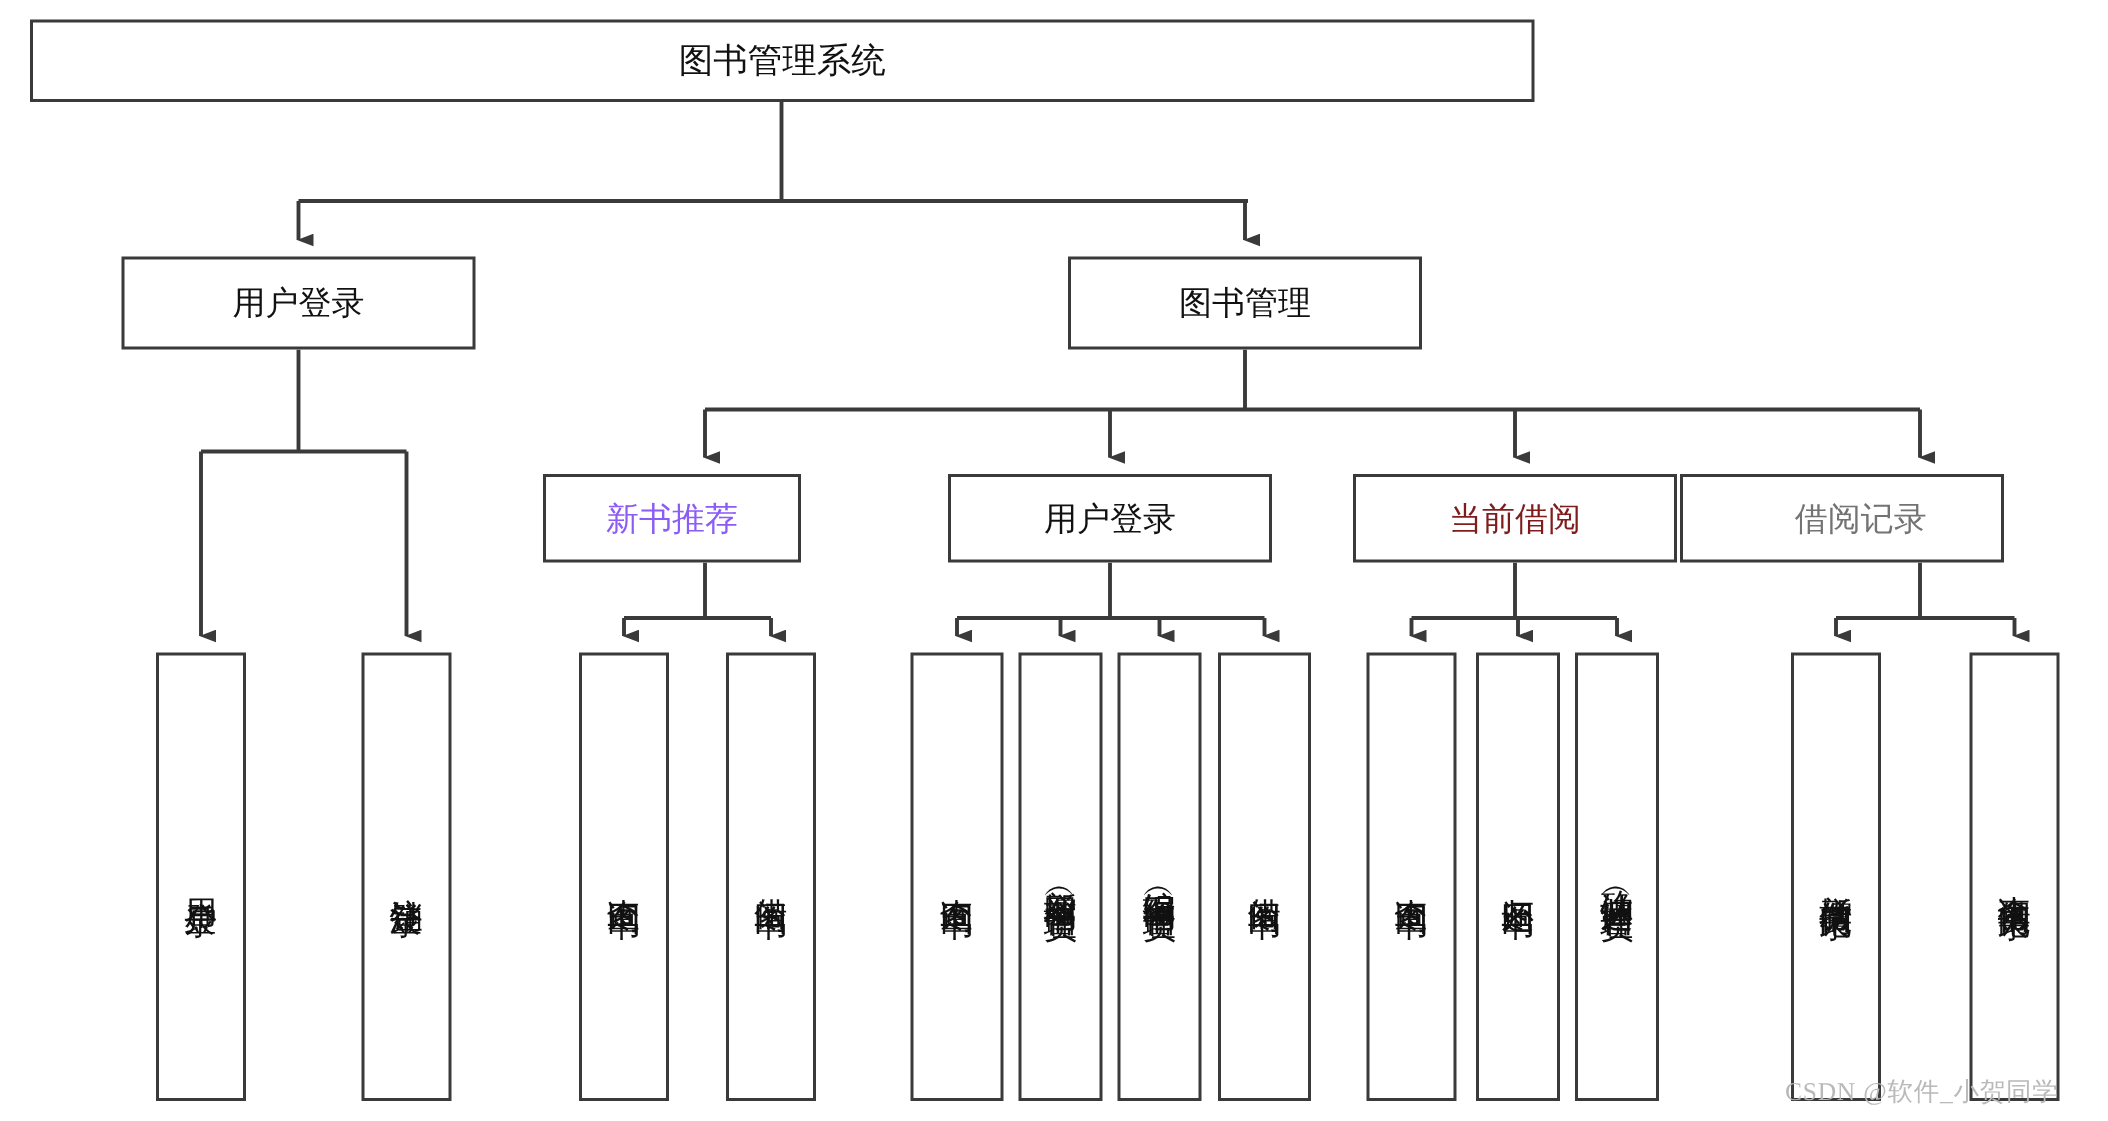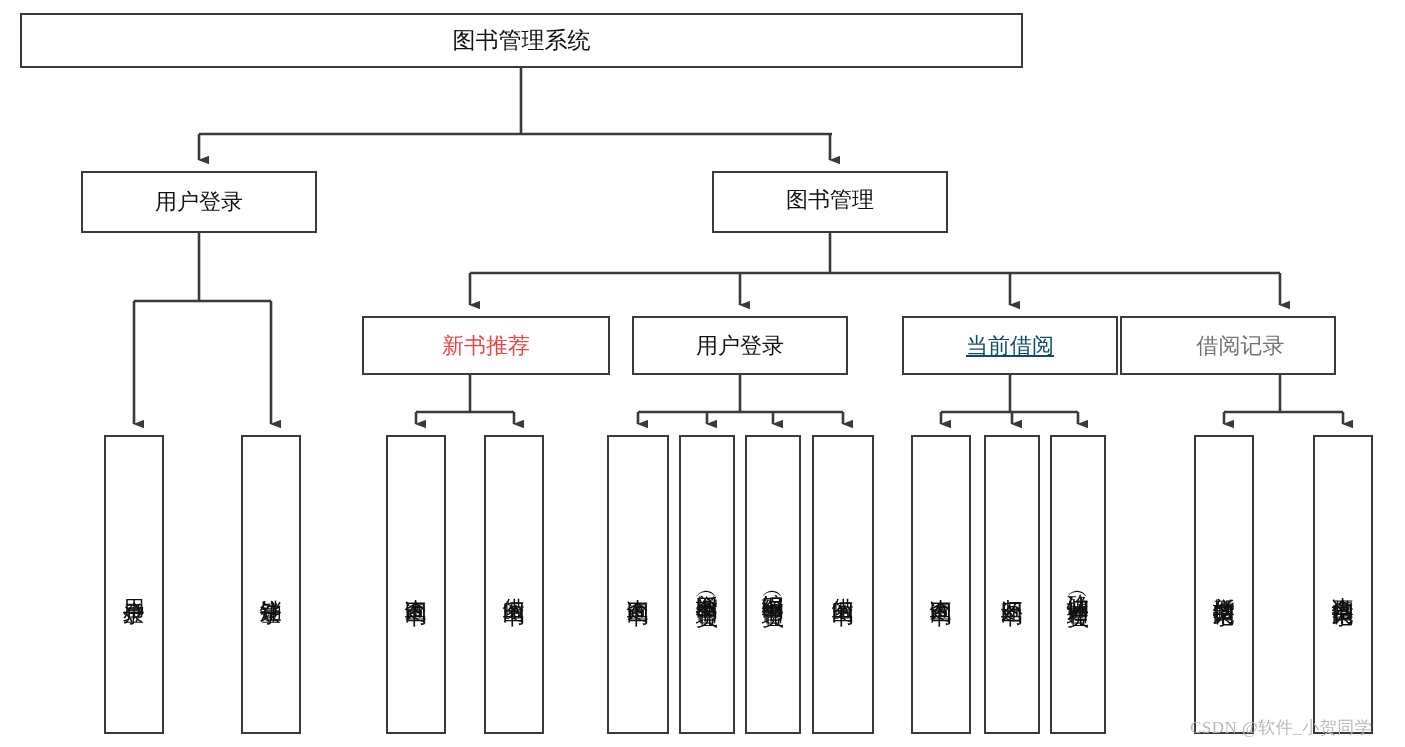--- a/index.html
+++ b/index.html
@@ -115,31 +115,31 @@
     </g>
   </svg>
 
   <div class="node root" style="left: 20px; top: 13px; width: 1003px; height: 55px; border-color: rgb(58, 58, 58); color: rgb(17, 17, 17); background: rgb(255, 255, 255);">
     <span>图书管理系统</span>
   </div>
 
   <div class="node lvl2" style="left: 81px; top: 171px; width: 236px; height: 62px; border-color: rgb(58, 58, 58); color: rgb(17, 17, 17); background: rgb(255, 255, 255);">
     <span>用户登录</span>
   </div>
-  <div class="node lvl2" style="left: 712px; top: 171px; width: 236px; height: 62px; border-color: rgb(58, 58, 58); color: rgb(17, 17, 17); background: rgb(255, 255, 255); font-family: Liberation Mono, monospace;">
+  <div class="node lvl2" style="left: 712px; top: 171px; width: 236px; height: 62px; border-color: rgb(58, 58, 58); color: rgb(17, 17, 17); background: rgb(255, 255, 255);">
     <span>图书管理</span>
   </div>
 
-  <div class="node lvl3" style="left: 362px; top: 316px; width: 248px; height: 59px; border-color: rgb(58, 58, 58); color: #ef4444; background: rgb(255, 255, 255);">
+  <div class="node lvl3" style="left: 362px; top: 316px; width: 172px; height: 59px; border-color: rgb(58, 58, 58); color: #8b5cf6; background: rgb(255, 255, 255);">
     <span>新书推荐</span>
   </div>
   <div class="node lvl3" style="left: 632px; top: 316px; width: 216px; height: 59px; border-color: rgb(58, 58, 58); color: rgb(17, 17, 17); background: rgb(255, 255, 255);">
     <span>用户登录</span>
   </div>
-  <div class="node lvl3" style="left: 902px; top: 316px; width: 216px; height: 59px; border-color: rgb(58, 58, 58); color: #0c4a6e; background: rgb(255, 255, 255); text-decoration: underline;">
+  <div class="node lvl3" style="left: 902px; top: 316px; width: 216px; height: 59px; border-color: rgb(58, 58, 58); color: #7f1d1d; background: rgb(255, 255, 255);">
     <span>当前借阅</span>
   </div>
   <div class="node lvl3" style="left: 1120px; top: 316px; width: 216px; height: 59px; border-color: rgb(58, 58, 58); color: #737373; background: rgb(255, 255, 255); padding-left: 25px;">
     <span>借阅记录</span>
   </div>
 
   <div class="node leaf" style="left: 104px; top: 435px; width: 60px; height: 299px; border-color: rgb(58, 58, 58); color: rgb(17, 17, 17); background: rgb(255, 255, 255);">
     <span class="txt">用户登录</span>
   </div>
   <div class="node leaf" style="left: 241px; top: 435px; width: 60px; height: 299px; border-color: rgb(58, 58, 58); color: rgb(17, 17, 17); background: rgb(255, 255, 255);">

